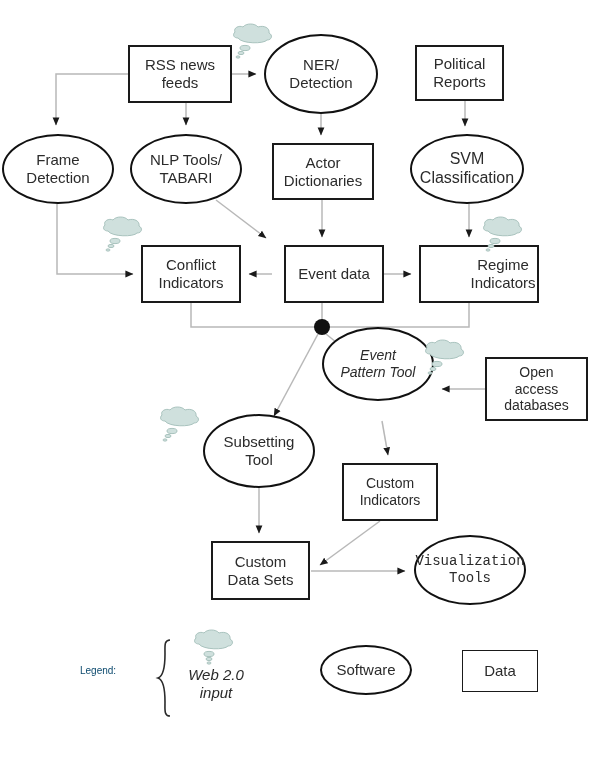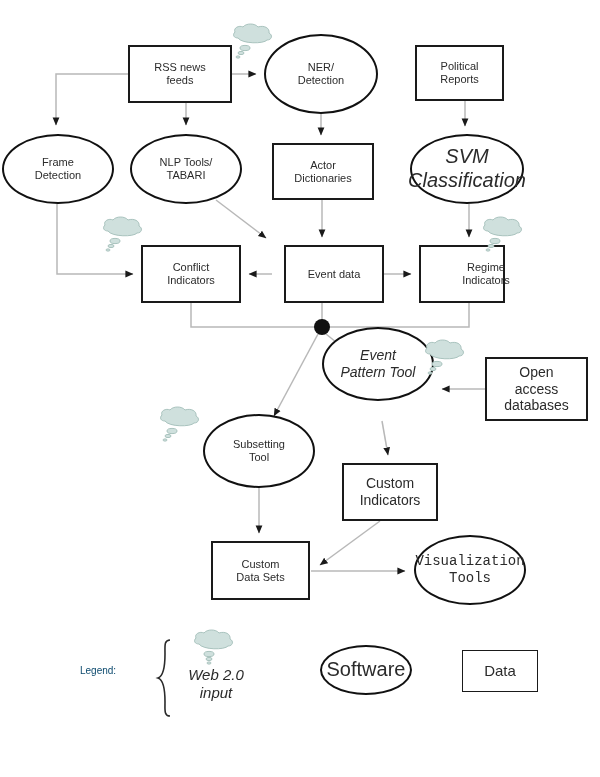--- a/index.html
+++ b/index.html
@@ -26,21 +26,21 @@
     height: 777px;
   }
   .node {
     position: absolute;
     display: flex;
     align-items: center;
     justify-content: center;
     text-align: center;
     box-sizing: border-box;
     color: #2b2b2b;
-    font-size: 11px;
+    font-size: 15px;
     line-height: 1.18;
     background: #ffffff;
     z-index: 3;
   }
   .node.box {
     border: 2.2px solid #1a1a1a;
     border-radius: 0;
   }
   .node.ellipse {
     border: 2.6px solid #111111;
@@ -157,35 +157,35 @@
   <div class="node ellipse" style="left:130px;top:134px;width:112px;height:70px;">
     <span class="label">NLP Tools/
 TABARI</span>
   </div>
 
   <div class="node box" style="left:272px;top:143px;width:102px;height:57px;">
     <span class="label">Actor
 Dictionaries</span>
   </div>
 
-  <div class="node ellipse" style="left:410px;top:134px;width:114px;height:70px;font-size:20px;font-style:italic;">
+  <div class="node ellipse" style="left:410px;top:134px;width:114px;height:70px;font-size:16px;">
     <span class="label">SVM
 Classification</span>
   </div>
 
   <div class="node box" style="left:141px;top:245px;width:100px;height:58px;">
     <span class="label">Conflict
 Indicators</span>
   </div>
 
   <div class="node box" style="left:284px;top:245px;width:100px;height:58px;">
     <span class="label">Event data</span>
   </div>
 
-  <div class="node box" style="left:419px;top:245px;width:86px;height:58px;padding-left:48px;">
+  <div class="node box" style="left:419px;top:245px;width:120px;height:58px;padding-left:48px;">
     <span class="label">Regime
 Indicators</span>
   </div>
 
   <div class="node ellipse" style="left:322px;top:327px;width:112px;height:74px;font-size:14px;font-style:italic;">
     <span class="label">Event
 Pattern Tool</span>
   </div>
 
   <div class="node box" style="left:485px;top:357px;width:103px;height:64px;font-size:14px;">
@@ -270,21 +270,21 @@
       <path d="M10,16 C6,16 4,13 7,10 C5,6 11,3 15,5 C18,1 27,1 30,5 C36,3 42,6 41,11 C45,13 44,18 39,18 C36,22 14,22 10,16 Z"></path>
       <ellipse cx="20" cy="26" rx="5" ry="2.6"></ellipse>
       <ellipse cx="20" cy="31" rx="3" ry="1.6"></ellipse>
       <ellipse cx="20" cy="35" rx="2" ry="1.1"></ellipse>
     </g>
   </svg>
 
   <div class="legend-text" style="left:176px;top:666px;width:80px;font-style:italic;">Web 2.0
 input</div>
 
-  <div class="node ellipse" style="left:320px;top:645px;width:92px;height:50px;font-size:20px;">
+  <div class="node ellipse" style="left:320px;top:645px;width:92px;height:50px;font-size:15px;">
     <span class="label">Software</span>
   </div>
 
   <div class="node box" style="left:462px;top:650px;width:76px;height:42px;border-width:1.8px;font-size:15px;">
     <span class="label">Data</span>
   </div>
 
 </div>
 
 </body></html>

